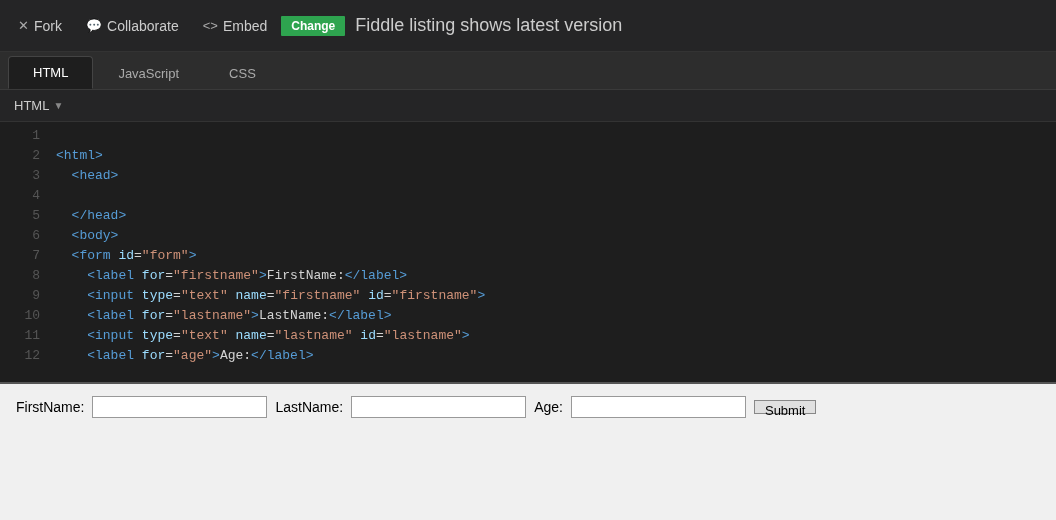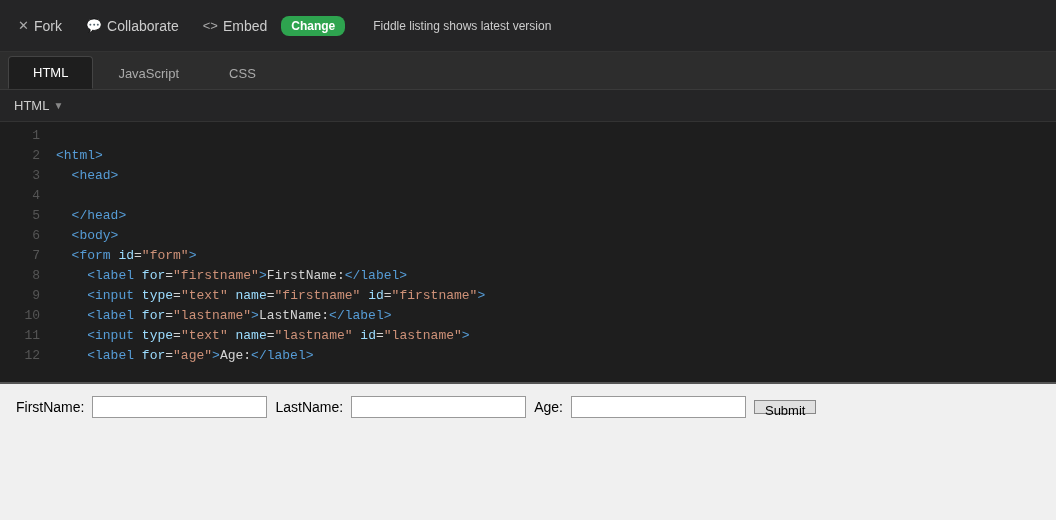--- a/index.html
+++ b/index.html
@@ -33,27 +33,27 @@
       border-radius: 3px;
     }
     .toolbar-item .icon { font-size: 13px; color: #aaa; }
 
     .badge-change {
       background: #2ea44f;
       color: #fff;
       font-size: 12px;
       font-weight: bold;
       padding: 3px 10px;
-      border-radius: 8px;
+      border-radius: 1px;
       cursor: pointer;
     }
     .fiddle-info {
       color: #ccc;
-      font-size: 12px;
-      margin-left: 24px;
+      font-size: 18px;
+      margin-left: 6px;
     }
 
     
     .tabs-row {
       display: flex;
       background: #2d2d2d;
       border-bottom: 1px solid #3a3a3a;
       height: 38px;
       align-items: flex-end;
       padding: 0 8px;

